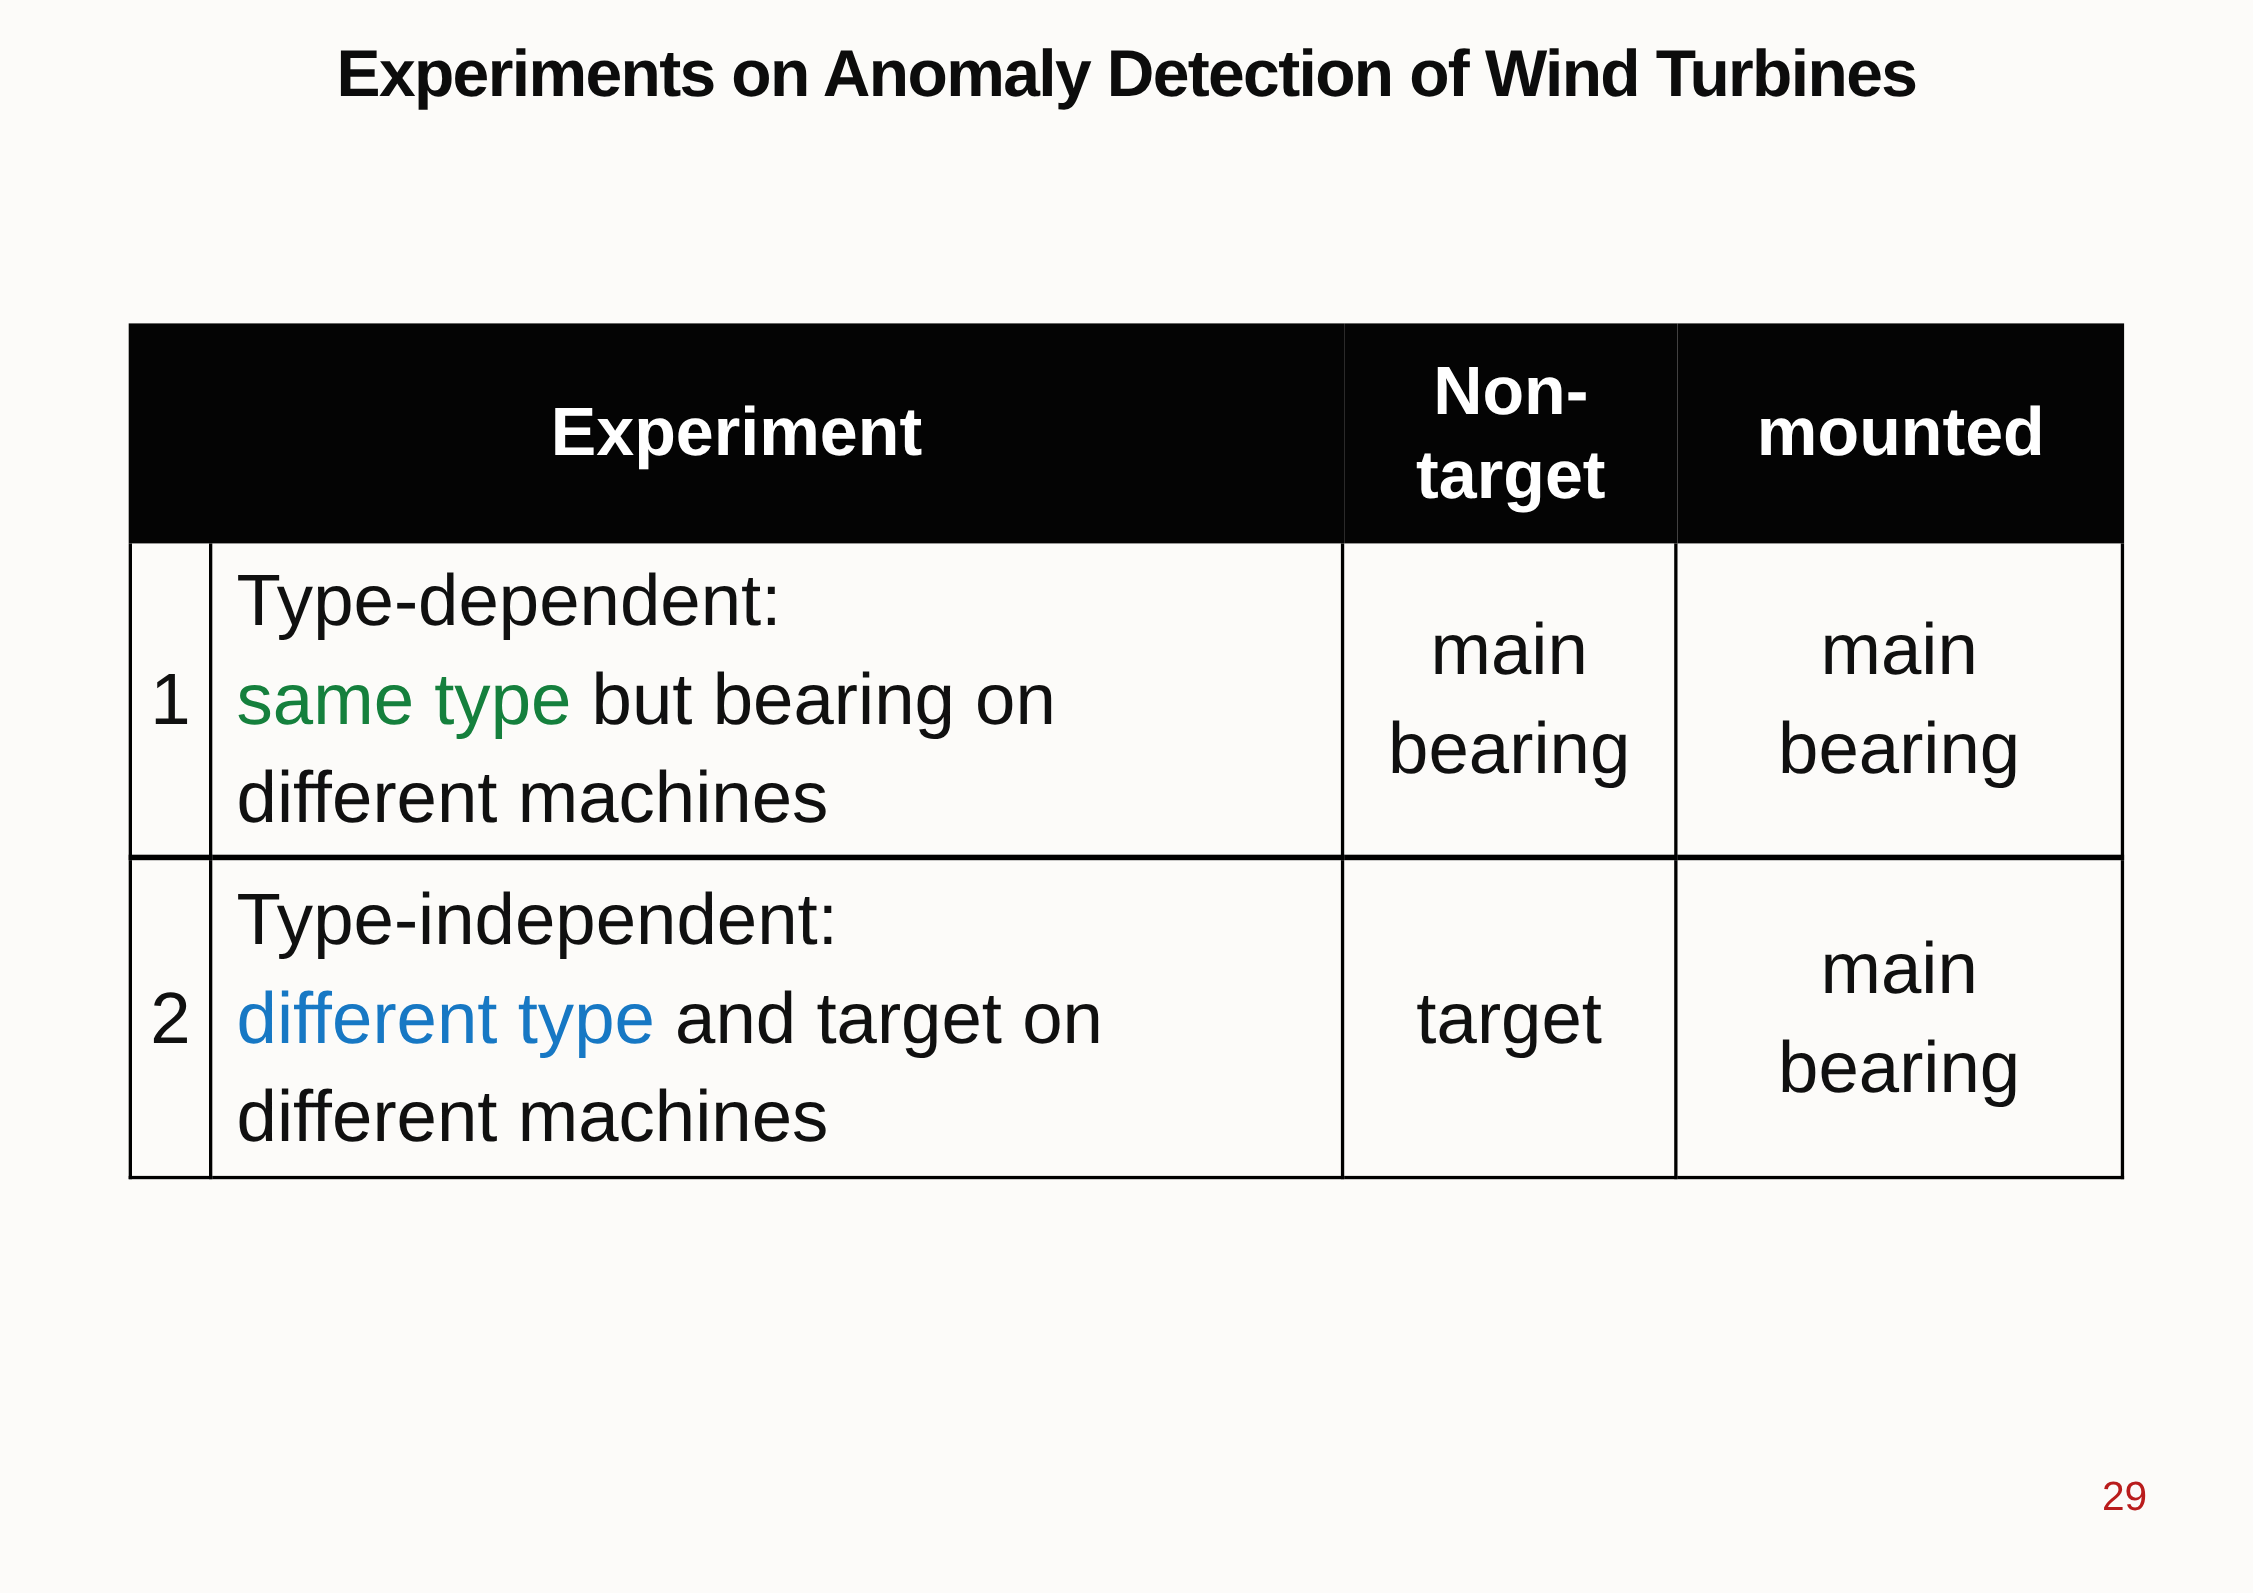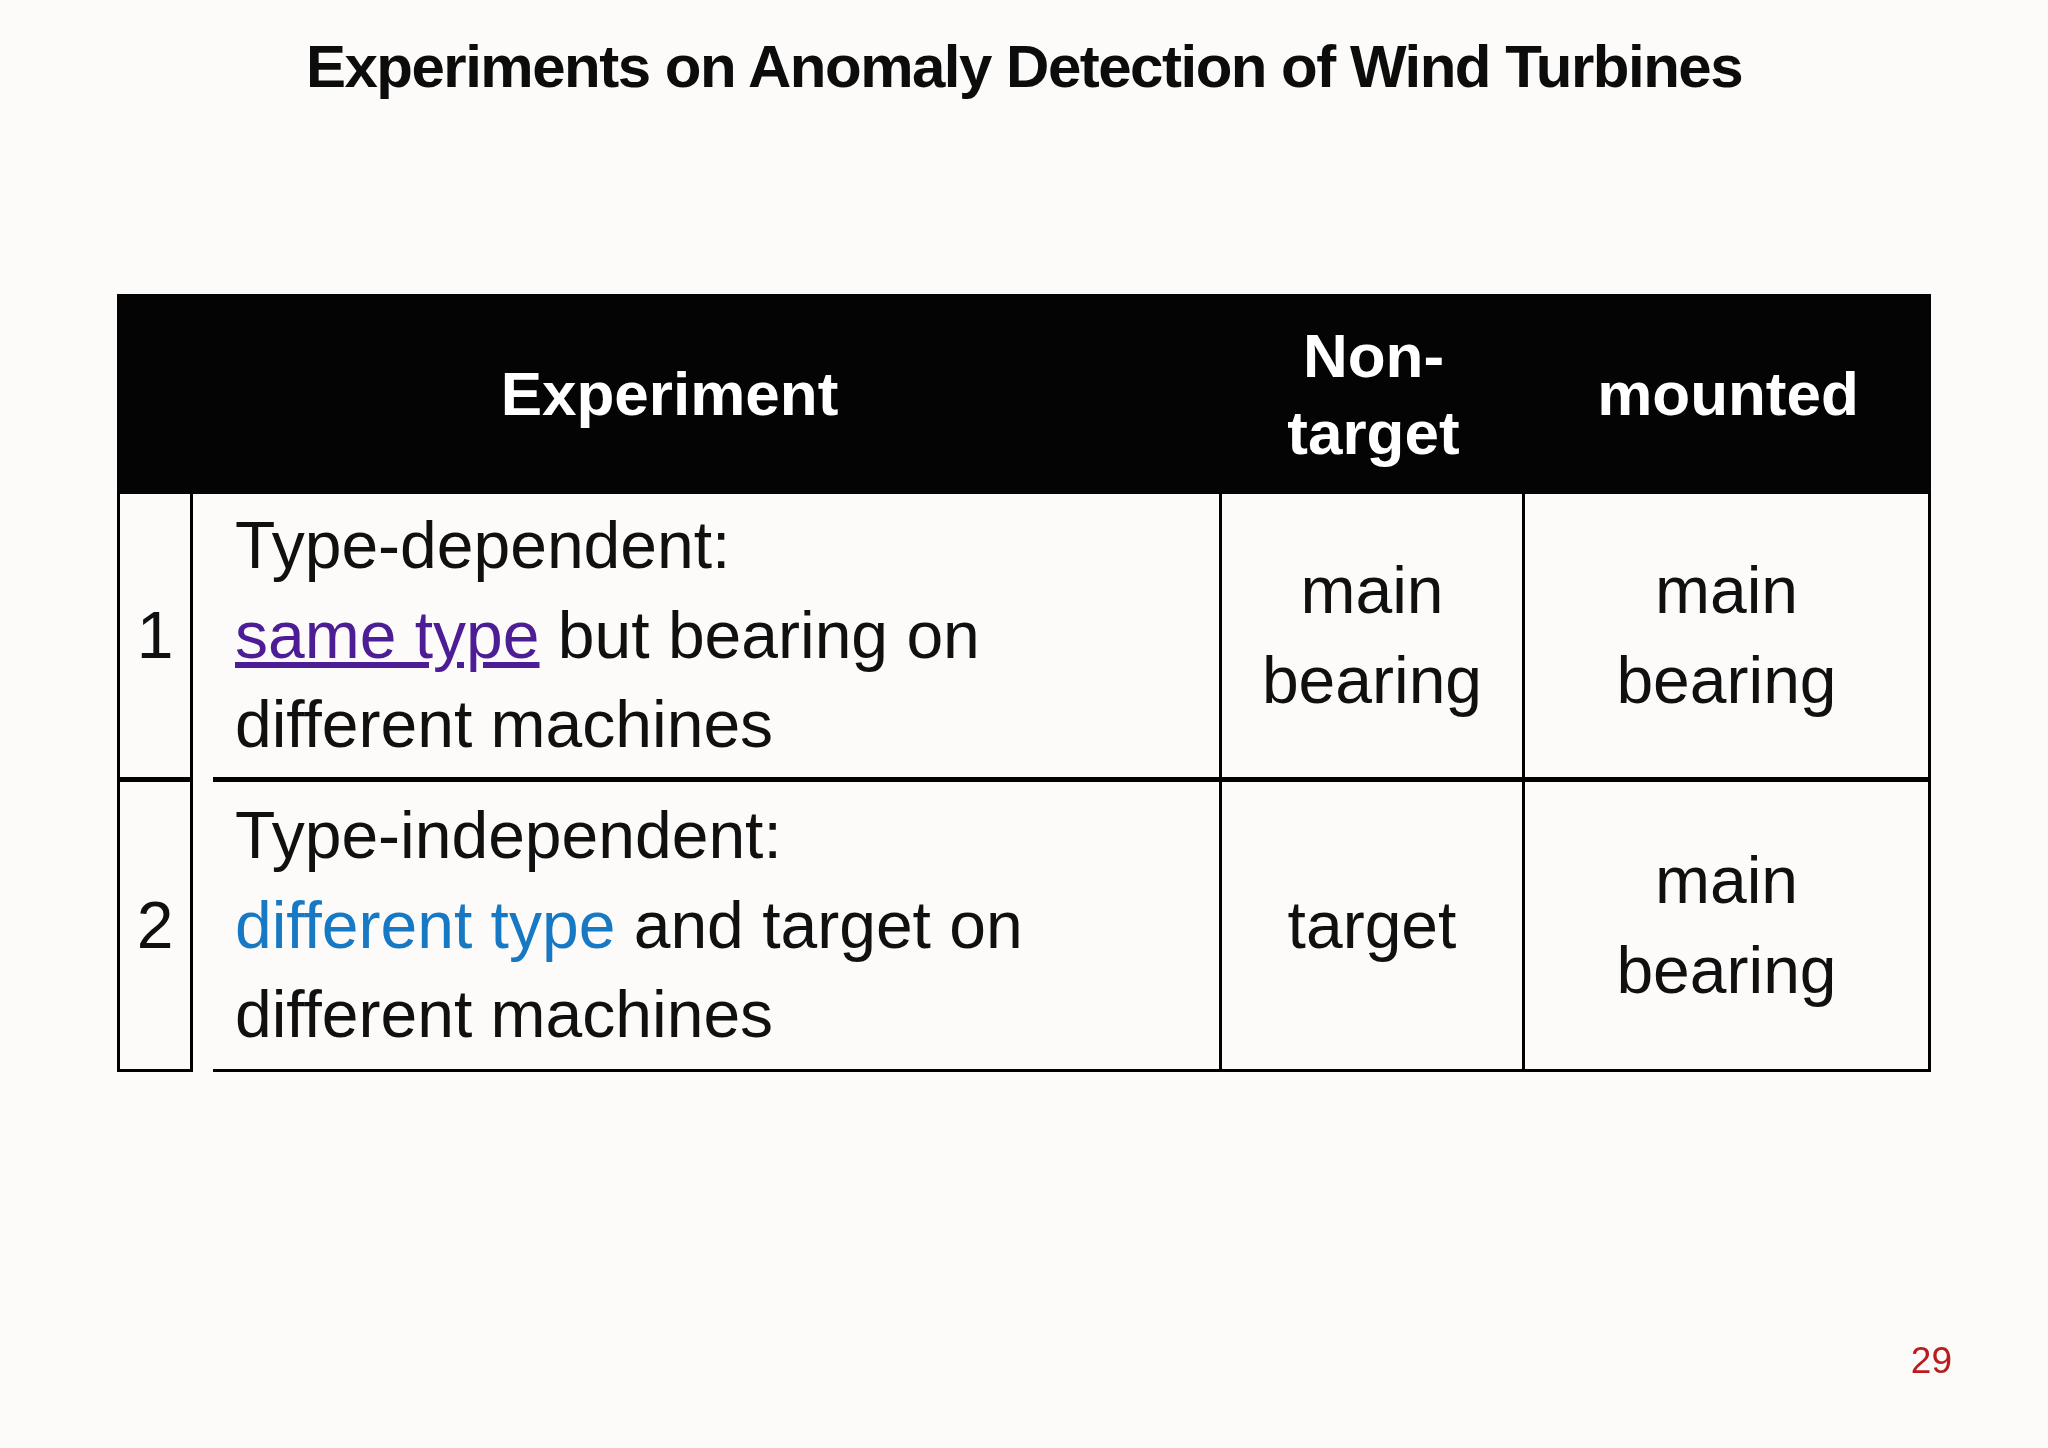--- a/index.html
+++ b/index.html
@@ -64,21 +64,20 @@
     background: transparent;
     padding: 12px 28px;
   }
   .td.col-first { border-left: 3px solid #000; padding: 0; }
   .td.row1 { border-bottom: 5px solid #000; }
   .td.row2 { border-bottom: 3px solid #000; }
   .td.desc {
     justify-content: flex-start;
     text-align: left;
     padding: 0 12px 0 22px;
-    margin-left: 20px;
   }
 
   .page-number {
     position: absolute;
     right: 96px;
     bottom: 66px;
     font-size: 37px;
     color: #b91c1c;
   }
 </style>
@@ -92,21 +91,21 @@
   <div class="exp-table">
 
     <div class="th span2">Experiment</div>
     <div class="th narrow">Non-target</div>
     <div class="th">mounted</div>
 
     <div class="td col-first row1">1</div>
     <div class="td desc row1">
       <div>
         <div>Type-dependent:</div>
-        <div><span class="hl" style="color: #4c1d95; text-decoration: underline;">same type</span><span> but bearing on</span></div>
+        <div><span class="hl" style="color: #15803d;">same type</span><span> but bearing on</span></div>
         <div>different machines</div>
       </div>
     </div>
     <div class="td row1">main bearing</div>
     <div class="td row1">main bearing</div>
 
     <div class="td col-first row2">2</div>
     <div class="td desc row2">
       <div>
         <div>Type-independent:</div>

